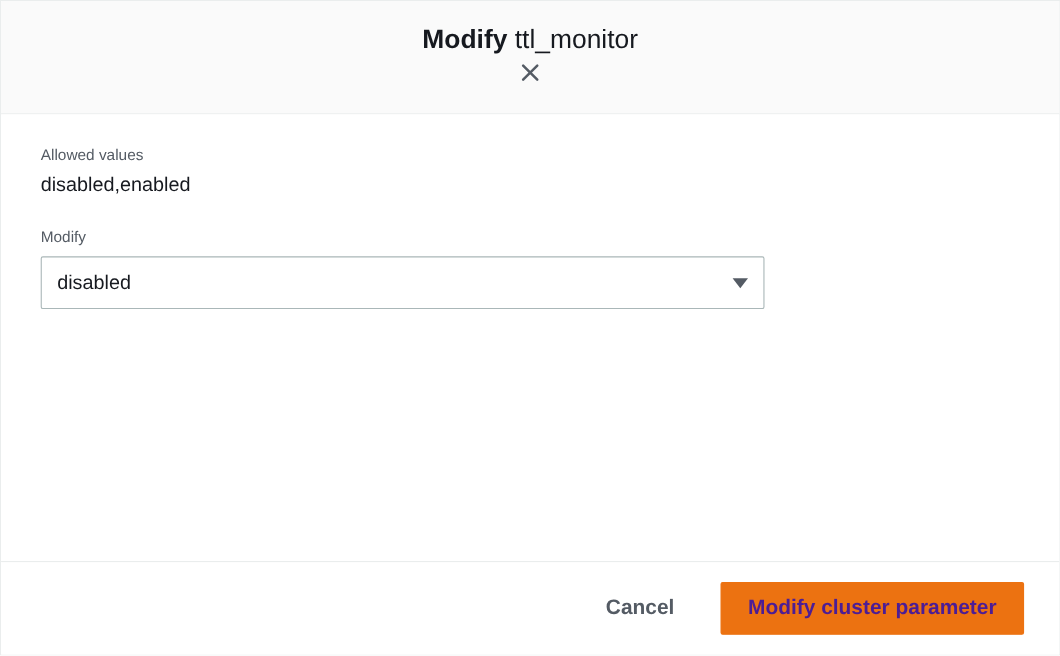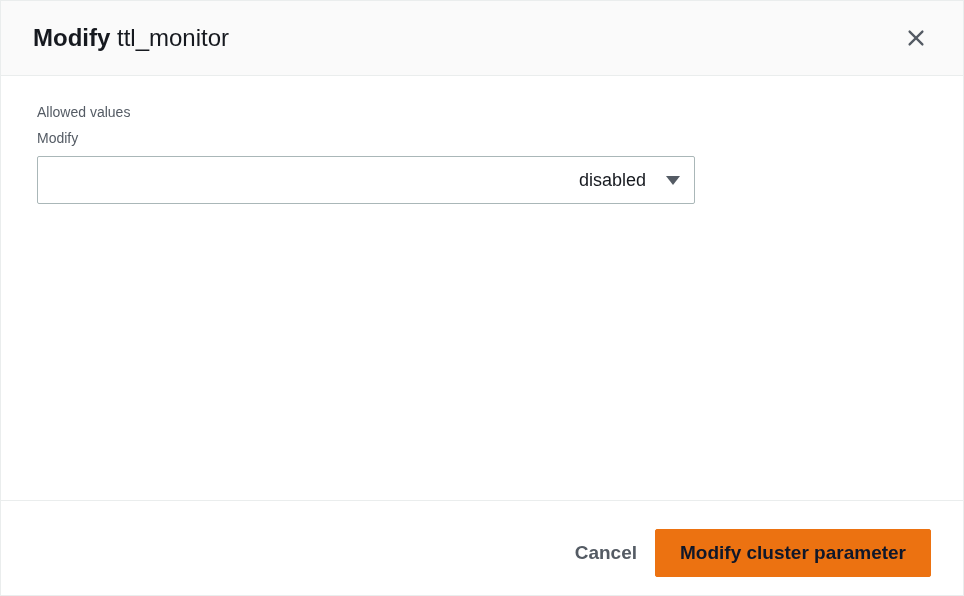--- a/index.html
+++ b/index.html
@@ -21,20 +21,21 @@
       flex-direction: column;
       border: 1px solid #eaeded;
     }
     .modal-header {
       display: flex;
       align-items: center;
       justify-content: space-between;
       padding: 22px 32px;
       background: #fafafa;
       border-bottom: 1px solid #eaeded;
+      flex-direction: column;
     }
     .modal-title {
       font-size: 24px;
       color: #16191f;
       font-weight: 400;
     }
     .modal-title-bold {
       font-weight: 700;
     }
     .close-button {
@@ -69,67 +70,67 @@
     .select-wrapper {
       position: relative;
       width: 658px;
       max-width: 100%;
     }
     .select-control {
       width: 100%;
       height: 48px;
       border: 1px solid #aab7b8;
       background: #ffffff;
-      padding: 0 48px 0 14px;
+      padding: 0 24px 0 14px;
       font-size: 18px;
       color: #16191f;
       cursor: pointer;
       display: flex;
       align-items: center;
-      justify-content: flex-end;
+      justify-content: flex-start;
       border-radius: 2px;
     }
     .select-caret {
       position: absolute;
       right: 14px;
       top: 50%;
       transform: translateY(-50%);
       pointer-events: none;
       color: #545b64;
     }
     .select-caret svg {
       width: 16px;
       height: 16px;
       display: block;
     }
     .modal-footer {
       display: flex;
       align-items: center;
       justify-content: flex-end;
-      padding: 28px 32px 18px;
+      padding: 18px 32px 18px;
       border-top: 1px solid #eaeded;
-      gap: 8px;
+      gap: 32px;
       background: #ffffff;
     }
     .btn {
       font-size: 19px;
       font-weight: 700;
       border-radius: 2px;
       cursor: pointer;
       padding: 12px 24px;
       border: none;
     }
     .btn-link {
       background: transparent;
       color: #545b64;
       padding: 12px 10px;
     }
     .btn-primary {
       background: #ec7211;
-      color: #0f172a;
+      color: #4c1d95;
       border: 1px solid #ec7211;
     }
   </style>
 </head>
 <body>
 
 <div class="modal">
   <div class="modal-header">
     <h1 class="modal-title">
       <span class="modal-title-bold">Modify</span>
@@ -138,20 +139,21 @@
     <button class="close-button" aria-label="Close">
       <svg viewBox="0 0 24 24" fill="none" stroke="currentColor" stroke-width="2.5" stroke-linecap="round">
         <line x1="5" y1="5" x2="19" y2="19"></line>
         <line x1="19" y1="5" x2="5" y2="19"></line>
       </svg>
     </button>
   </div>
 
   <div class="modal-body">
     <div class="field-label">Allowed values</div>
+    <div class="field-value-text">disabled,enabled</div>
 
     <div class="field-label">Modify</div>
     <div class="select-wrapper">
       <div class="select-control" role="button" tabindex="0">
         <span>disabled</span>
       </div>
       <span class="select-caret">
         <svg viewBox="0 0 16 16" fill="currentColor">
           <polygon points="1,4 15,4 8,13"></polygon>
         </svg>

